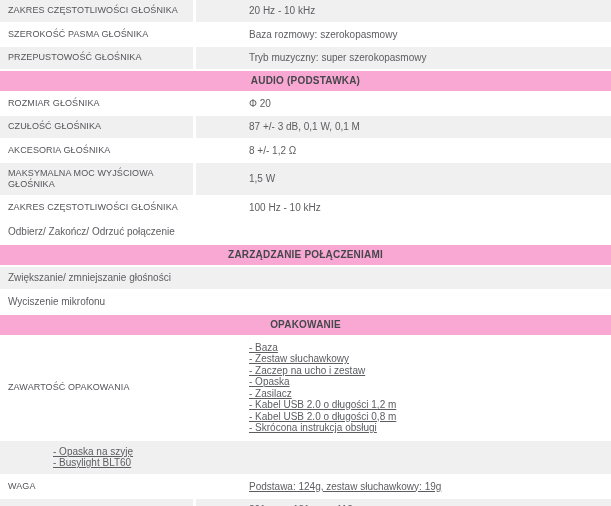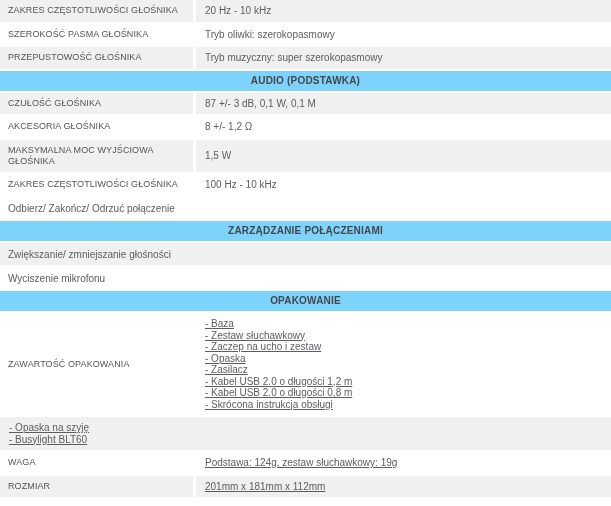--- a/index.html
+++ b/index.html
@@ -16,21 +16,21 @@
   }
   .row {
     display: flex;
     align-items: stretch;
     border-bottom: 2px solid #ffffff;
     box-sizing: border-box;
     background: #ffffff;
   }
   .row.shaded { background: #f0f0f0; }
   .row.section-header {
-    background: #7dd3fc;
+    background: #f9a8d4;
     justify-content: center;
     align-items: center;
     padding: 4px 0 5px 0;
     font-size: 10px;
     line-height: 11px;
     font-weight: bold;
     color: #46474b;
     letter-spacing: 0.2px;
   }
   .cell-label {
@@ -49,49 +49,54 @@
   .cell-value {
     flex: 1 1 auto;
     box-sizing: border-box;
     padding: 5px 8px 5px 9px;
     display: flex;
     flex-direction: column;
     justify-content: center;
     font-size: 10px;
     line-height: 11.5px;
     color: #5c5d61;
+    margin-left: 44px;
   }
   .row.full-width {
     padding: 5.5px 8px 5.5px 8px;
     font-size: 10px;
     line-height: 11px;
     color: #5c5d61;
   }
   .value-line { line-height: 11.5px; text-decoration: underline; }
 </style>
 </head>
 <body>
 
 <div class="spec-table">
 
   <div class="row shaded">
     <div class="cell-label">ZAKRES CZĘSTOTLIWOŚCI GŁOŚNIKA</div>
     <div class="cell-value">20 Hz - 10 kHz</div>
   </div>
   <div class="row">
     <div class="cell-label">SZEROKOŚĆ PASMA GŁOŚNIKA</div>
-    <div class="cell-value">Tryb oliwki: szerokopasmowy</div>
+    <div class="cell-value">Baza rozmowy: szerokopasmowy</div>
   </div>
   <div class="row shaded">
     <div class="cell-label">PRZEPUSTOWOŚĆ GŁOŚNIKA</div>
     <div class="cell-value">Tryb muzyczny: super szerokopasmowy</div>
   </div>
 
   <div class="row section-header">AUDIO (PODSTAWKA)</div>
 
+  <div class="row">
+    <div class="cell-label">ROZMIAR GŁOŚNIKA</div>
+    <div class="cell-value">Φ 20</div>
+  </div>
   <div class="row shaded">
     <div class="cell-label">CZUŁOŚĆ GŁOŚNIKA</div>
     <div class="cell-value">87 +/- 3 dB, 0,1 W, 0,1 M</div>
   </div>
   <div class="row">
     <div class="cell-label">AKCESORIA GŁOŚNIKA</div>
     <div class="cell-value">8 +/- 1,2 Ω</div>
   </div>
   <div class="row shaded">
     <div class="cell-label">MAKSYMALNA MOC WYJŚCIOWA GŁOŚNIKA</div>

